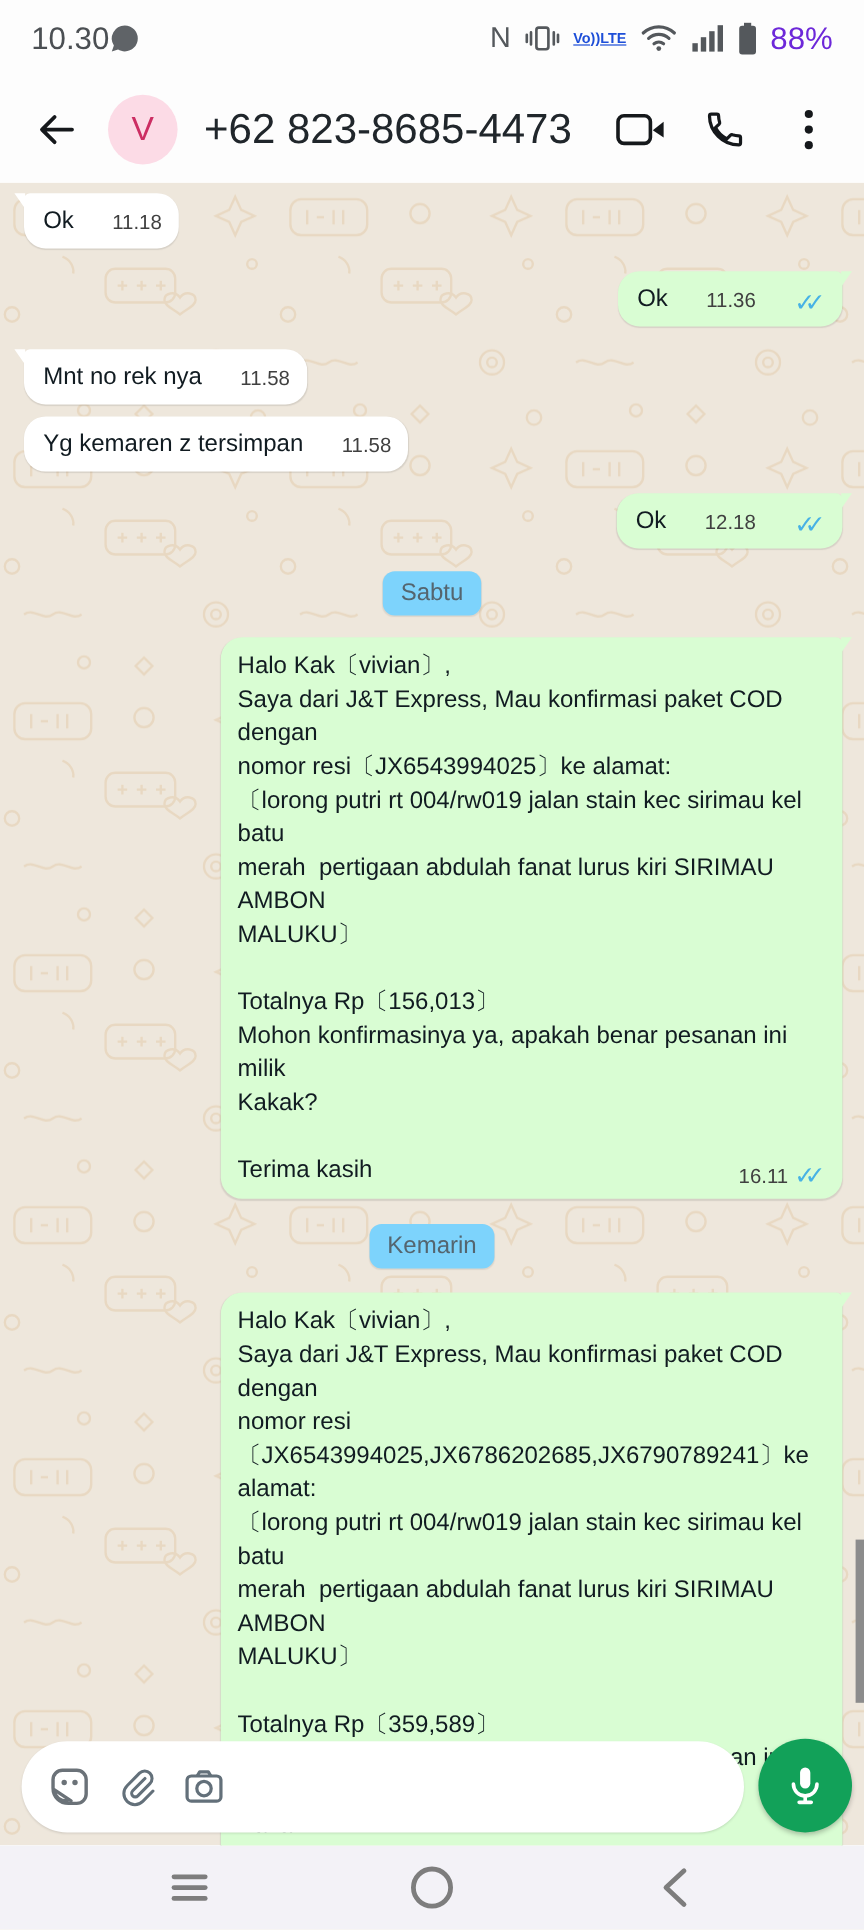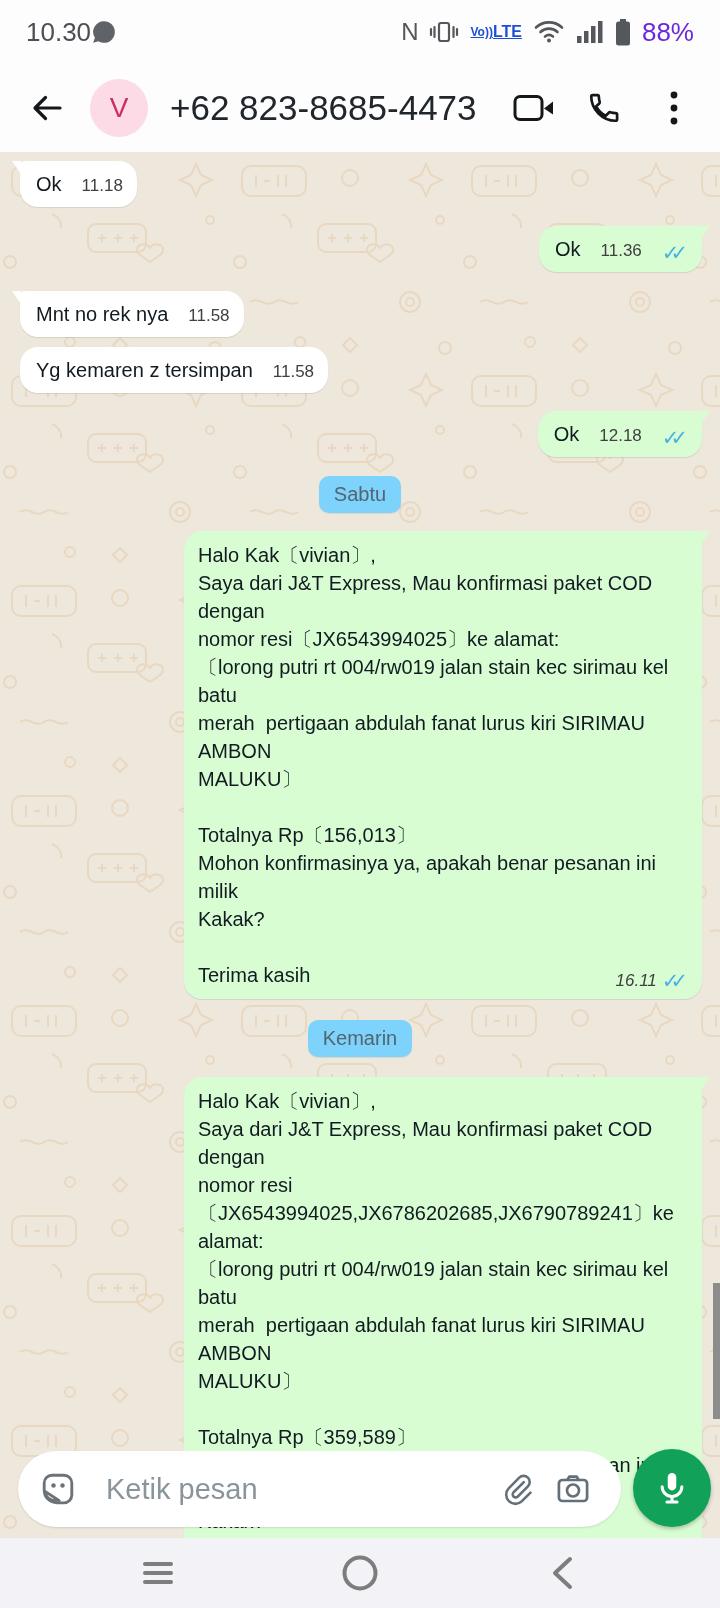--- a/index.html
+++ b/index.html
@@ -14,21 +14,21 @@
     height:64px;background:#fdfdfd;flex:0 0 auto;
     display:flex;align-items:center;justify-content:space-between;
     padding:0 26px;box-sizing:border-box;color:#54585c;
   }
   .sb-left{display:flex;align-items:center;}
   .sb-time{font-size:26px;color:#4b4f53;}
   .sb-right{display:flex;align-items:center;gap:11px;}
   .sb-right svg{display:block;}
   .volte{display:flex;flex-direction:row;align-items:center;line-height:1;color:#1d4ed8;text-decoration:underline;}
   .volte .t{font-size:12px;font-weight:700;}
-  .volte .b{font-size:16px;font-weight:700;text-align:right;}
+  .volte .b{font-size:12px;font-weight:700;text-align:right;}
   .nfc{font-size:24px;font-weight:500;color:#54585c;}
   .sb-batt-pct{font-size:26px;color:#6d28d9;}
   
   .app-header{
     height:88px;background:#fdfdfd;flex:0 0 auto;
     display:flex;align-items:center;padding:0 18px 0 22px;box-sizing:border-box;
   }
   .back-btn{width:50px;height:50px;display:flex;align-items:center;justify-content:center;}
   .avatar{
     width:58px;height:58px;border-radius:50%;background:#fcdbe6;
@@ -44,36 +44,36 @@
   .messages{position:absolute;top:0;left:0;right:0;z-index:1;padding-top:9px;}
   .row{display:flex;padding:0 18px 0 20px;box-sizing:border-box;}
   .row.in{justify-content:flex-start;}
   .row.out{justify-content:flex-end;}
   .bubble{
     position:relative;border-radius:18px;box-shadow:0 1px 1px rgba(0,0,0,.10);
     font-size:20px;line-height:28px;color:#111b21;box-sizing:border-box;
   }
   .in-bubble{background:#ffffff;}
   .out-bubble{background:#d9fdd3;}
-  .small{display:flex;align-items:flex-end;padding:9px 14px 9px 16px;gap:20px;}
+  .small{display:flex;align-items:flex-end;padding:9px 14px 9px 16px;gap:32px;}
   .mtime{font-size:17px;color:#404040;line-height:20px;padding-bottom:2px;white-space:nowrap;}
   .ticks{color:#47b2e5;font-size:21px;line-height:20px;letter-spacing:-9px;padding-right:9px;}
   .tail.in-bubble{border-top-left-radius:5px;}
   .tail.out-bubble{border-top-right-radius:5px;}
   .tail.in-bubble::before{
     content:"";position:absolute;top:0;left:-8px;
     border-right:9px solid #fff;border-bottom:13px solid transparent;
   }
   .tail.out-bubble::before{
     content:"";position:absolute;top:0;right:-8px;
     border-left:9px solid #d9fdd3;border-bottom:13px solid transparent;
   }
   .long{width:518px;padding:10px 14px;}
   .multi{white-space:pre-wrap;word-wrap:break-word;}
-  .meta{position:absolute;right:14px;bottom:8px;display:flex;align-items:flex-end;font-style:italic;}
+  .meta{position:absolute;right:14px;bottom:8px;display:flex;align-items:flex-end;}
   .meta .mtime{padding-bottom:0;margin-right:5px;}
   .chip-row{display:flex;justify-content:center;}
   .chip{
     background:#7dd3fc;border-radius:10px;box-shadow:0 1px 1px rgba(0,0,0,.08);
     color:#54656f;font-size:20px;padding:7px 15px;
   }
   .link{color:#1565d0;font-weight:700;text-decoration:underline;}
   .mt10{margin-top:10px;} .mt18{margin-top:18px;} .mt19{margin-top:19px;}
   .mt20{margin-top:20px;} .mt21{margin-top:21px;} .mt25{margin-top:25px;}
   
@@ -314,21 +314,20 @@
   <div class="composer">
     <div class="input-pill">
       <div class="pill-icon">
         <svg width="36" height="36" viewBox="0 0 24 24">
           <path d="M8 2.8h8A5.2 5.2 0 0 1 21.2 8v8a5.2 5.2 0 0 1-5.2 5.2h-4.6c-4.9 0-8.6-3.7-8.6-8.6V8A5.2 5.2 0 0 1 8 2.8z" fill="none" stroke="#6b7278" stroke-width="1.9"></path>
           <circle cx="9" cy="9.6" r="1.5" fill="#6b7278"></circle>
           <circle cx="15" cy="9.6" r="1.5" fill="#6b7278"></circle>
           <path d="M3.4 13.6l9.4 6.2M3.4 13.6c.5 3.9 3.2 6.2 7.3 6.3" fill="none" stroke="#6b7278" stroke-width="1.9" stroke-linecap="round"></path>
         </svg>
       </div>
-      <input class="msg-input" type="text" placeholder="Ketik pesan" style="">
       <div class="pill-icon">
         <svg width="34" height="34" viewBox="0 0 24 24">
           <path d="M16.8 7.1l-7.2 7.2a2.1 2.1 0 0 0 3 3l7.1-7.2a4.3 4.3 0 0 0-6.1-6.1L6.3 11.4a6.5 6.5 0 0 0 9.2 9.2l6-6.1" fill="none" stroke="#63707a" stroke-width="1.8" stroke-linecap="round"></path>
         </svg>
       </div>
       <div class="pill-icon">
         <svg width="36" height="36" viewBox="0 0 24 24">
           <path d="M8.2 6l1.4-2.3h4.8L15.8 6" fill="none" stroke="#63707a" stroke-width="1.8" stroke-linejoin="round"></path>
           <rect x="2.6" y="6" width="18.8" height="14" rx="2.4" fill="none" stroke="#63707a" stroke-width="1.8"></rect>
           <circle cx="12" cy="13" r="4" fill="none" stroke="#63707a" stroke-width="1.8"></circle>

